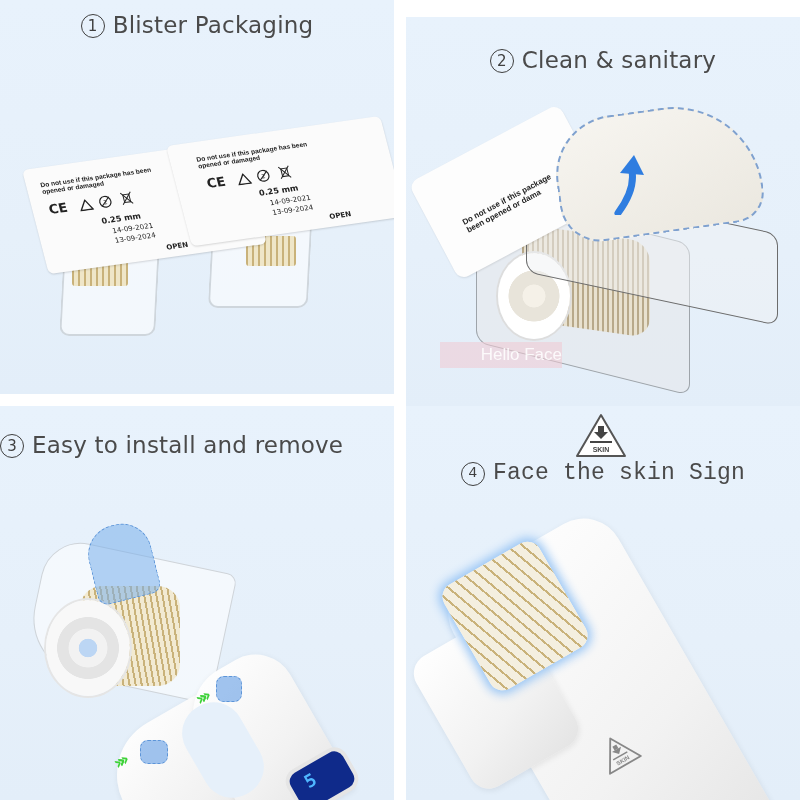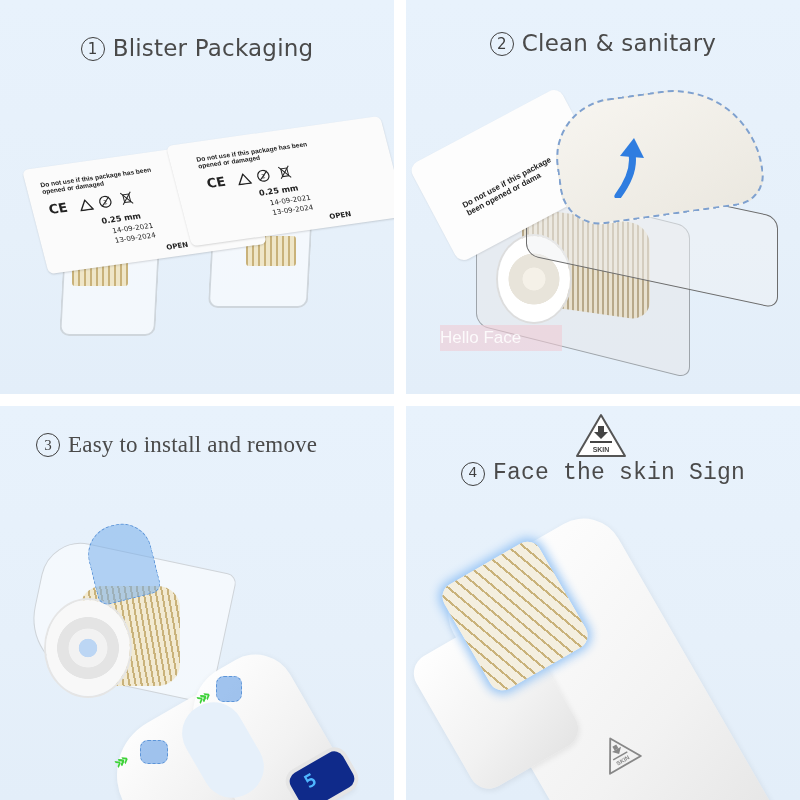--- a/index.html
+++ b/index.html
@@ -1,34 +1,34 @@
 <!DOCTYPE html>
 <html><head>
 <meta charset="utf-8">
 <style>
   html,body{margin:0;padding:0;}
   body{width:800px;height:800px;background:#ffffff;position:relative;overflow:hidden;font-family:"DejaVu Sans","Liberation Sans",sans-serif;}
   .panel{position:absolute;width:394px;height:394px;background:linear-gradient(180deg,#e8f2fc 0%,#e6f0fa 60%,#e3eef9 100%);overflow:hidden;}
   .p1{left:0;top:0;}
-  .p2{left:406px;top:0;}
+  .p2{left:406px;top:17px;}
   .p3{left:0;top:406px;}
   .p4{left:406px;top:406px;}
   .title{position:absolute;left:0;right:0;text-align:center;color:#4a4a4a;font-size:23px;letter-spacing:0.2px;white-space:nowrap;}
   .title .num{display:inline-block;width:22px;height:22px;border:1.6px solid #3f3f3f;border-radius:50%;font-size:15px;line-height:22px;text-align:center;vertical-align:2px;margin-right:8px;color:#3f3f3f;}
-  .p1 .title{top:35px;}
+  .p1 .title{top:12px;}
   .p2 .title{top:30px;}
   .p3 .title{top:26px;}
   .p4 .title{top:54px;font-family:Liberation Mono, monospace;}
   .skinsign{position:absolute;left:168px;top:6px;width:54px;height:48px;}
   
   .card{position:absolute;background:#fbfbfb;border-radius:6px;box-shadow:0 1px 2px rgba(0,0,0,0.15);}
   .card .lbl{position:absolute;font-size:6.5px;font-weight:bold;color:#222;line-height:7px;font-family:"Liberation Sans",sans-serif;}
   .tub{position:absolute;border:2px solid #cfd6dc;border-top:none;border-radius:0 0 10px 10px;background:rgba(255,255,255,0.55);}
   .roller{position:absolute;background:repeating-linear-gradient(90deg,#c9b27a 0 2px,#efe6c8 2px 6px);border-radius:3px;}
-  .watermark{position:absolute;left:34px;top:325px;width:122px;height:26px;background:rgba(240,200,210,0.55);color:rgba(255,255,255,0.85);font-size:17px;line-height:26px;text-align:left;font-family:"Liberation Sans",sans-serif;}
+  .watermark{position:absolute;left:34px;top:325px;width:122px;height:26px;background:rgba(240,200,210,0.55);color:rgba(255,255,255,0.85);font-size:17px;line-height:26px;text-align:right;font-family:"Liberation Sans",sans-serif;}
   .device{position:absolute;background:linear-gradient(160deg,#ffffff 0%,#f2f2f2 60%,#e4e4e4 100%);box-shadow:0 2px 6px rgba(0,0,0,0.08);}
 </style>
 </head>
 <body>
 
 <div class="panel p1">
   <div class="title">
     <span class="num">1</span><span>Blister Packaging</span>
   </div>
 
@@ -100,21 +100,21 @@
   </div>
   <div style="position:absolute;left:150px;top:92px;width:200px;height:120px;background:linear-gradient(160deg,#f7f5f0,#ebe8e0);border:2px dashed #7fa1cf;border-radius:60px 90px 30px 40px;transform:rotate(-8deg);"></div>
   <svg style="position:absolute;left:206px;top:136px;" width="34" height="62" viewBox="0 0 34 62">
     <path d="M6 60 C 18 44, 22 30, 20 18" fill="none" stroke="#2f7de0" stroke-width="7" stroke-linecap="round"></path>
     <polygon points="8,20 22,2 32,22" fill="#2f7de0"></polygon>
   </svg>
   <div class="watermark">Hello Face</div>
 </div>
 
 <div class="panel p3">
-  <div class="title" style="text-align:left;padding-left:36px;font-family:Liberation Serif, serif;">
+  <div class="title" style="text-align:left;">
     <span class="num">3</span><span>Easy to install and remove</span>
   </div>
 
   <div style="position:absolute;left:34px;top:148px;width:190px;height:130px;border:1.5px solid #cfd4d9;border-radius:40px 10px 10px 60px;background:rgba(255,255,255,0.55);transform:rotate(12deg);"></div>
   <div style="position:absolute;left:80px;top:180px;width:100px;height:100px;border-radius:22px;background:repeating-linear-gradient(80deg,#c9b27a 0 2px,#f2ead2 2px 6px);"></div>
   <div style="position:absolute;left:46px;top:194px;width:84px;height:96px;border-radius:50%;background:radial-gradient(circle,#bcd6f4 0 14%,#f2f2f2 15% 30%,#e4e4e4 31% 48%,#f8f8f8 49% 100%);box-shadow:0 0 0 2px #e5e5e5;"></div>
   <div style="position:absolute;left:90px;top:118px;width:62px;height:74px;background:rgba(120,175,235,0.55);border:1.5px dashed #5d95d8;border-radius:30px 30px 10px 10px;transform:rotate(-14deg);"></div>
 
   <div class="device" style="left:120px;top:300px;width:150px;height:140px;border-radius:60px 40px 0 0;transform:rotate(-30deg);"></div>
   <div class="device" style="left:210px;top:250px;width:110px;height:170px;border-radius:50px 40px 0 0;transform:rotate(-30deg);"></div>

